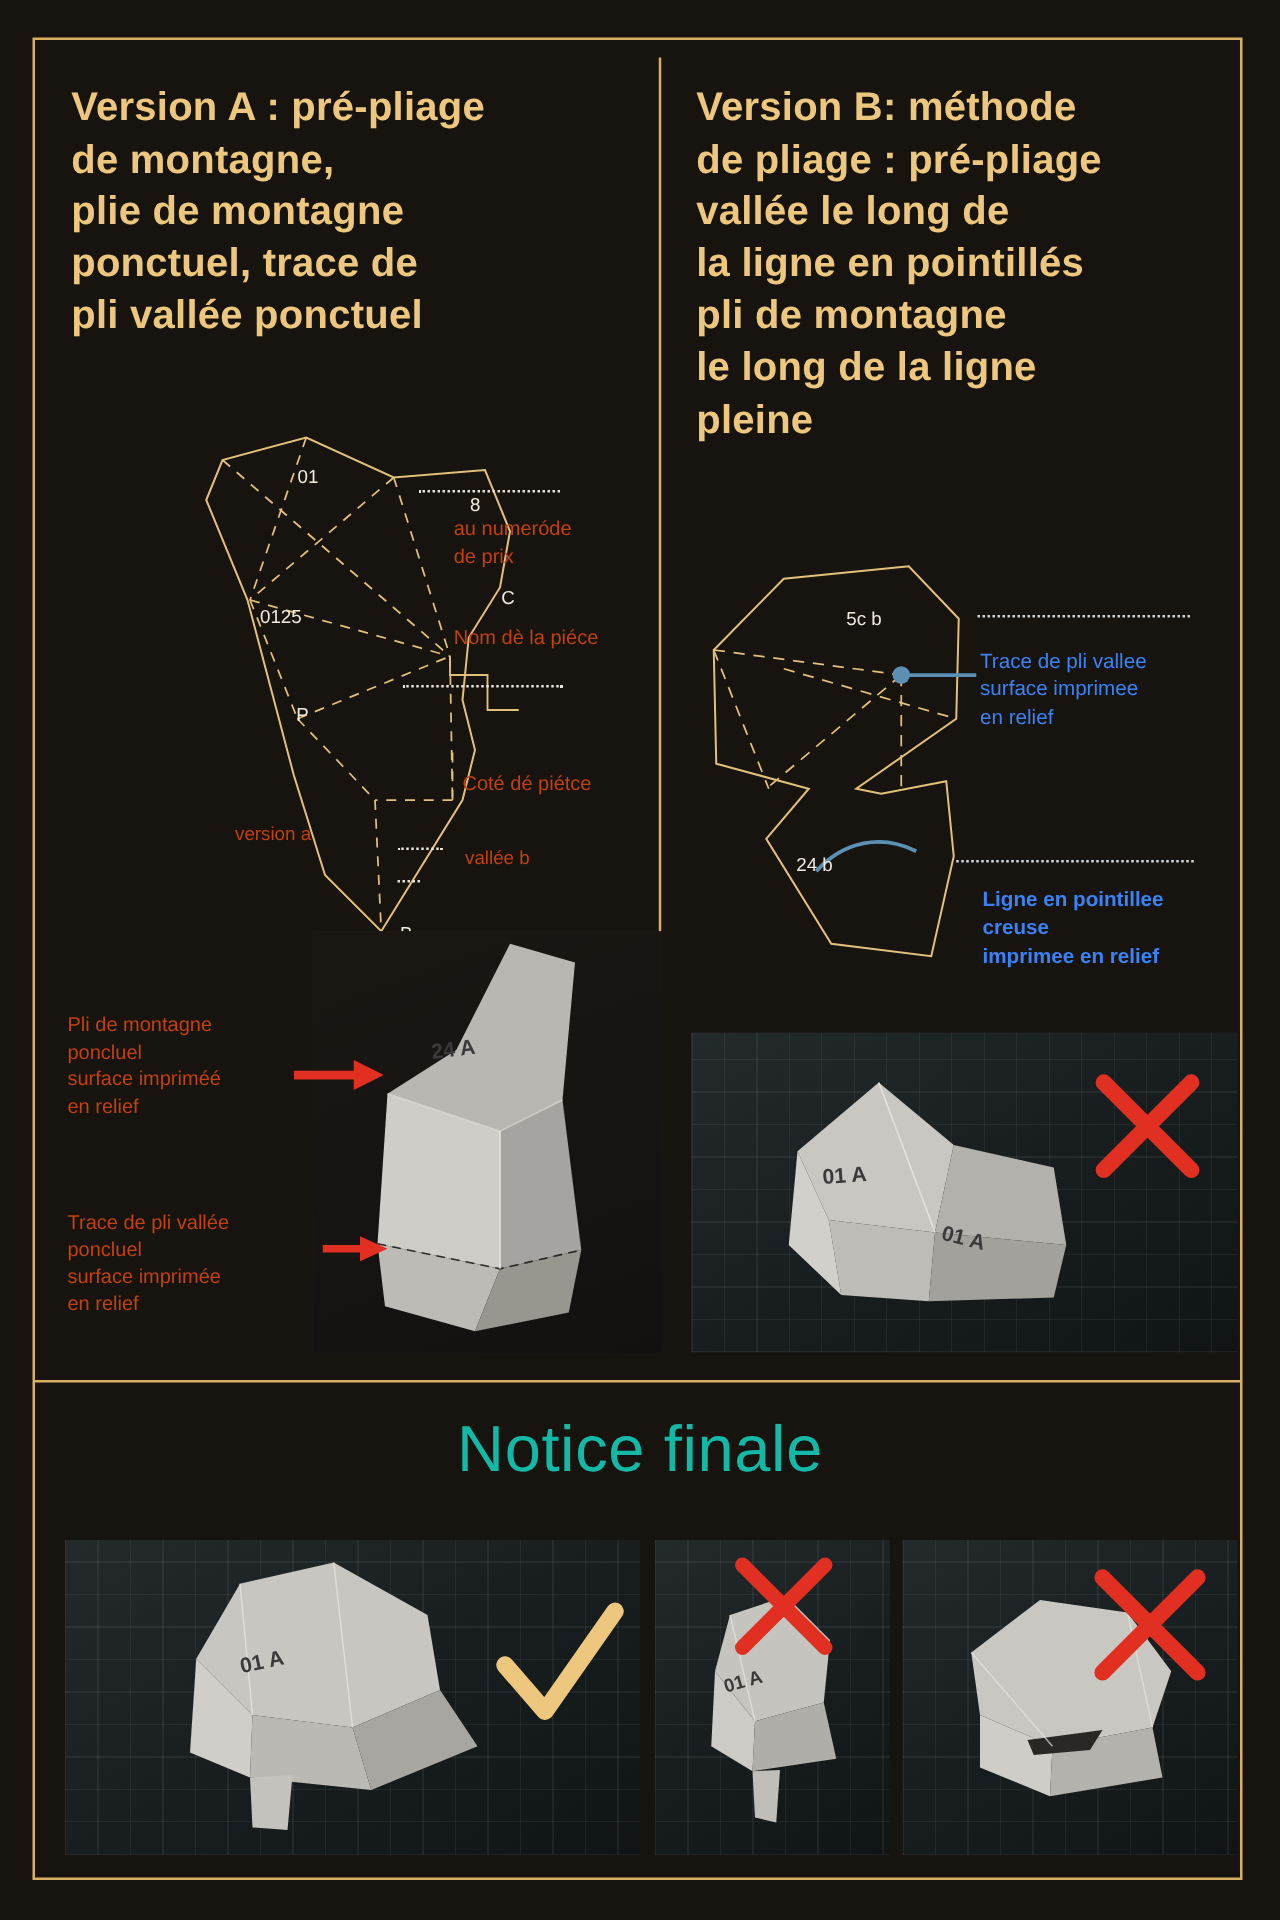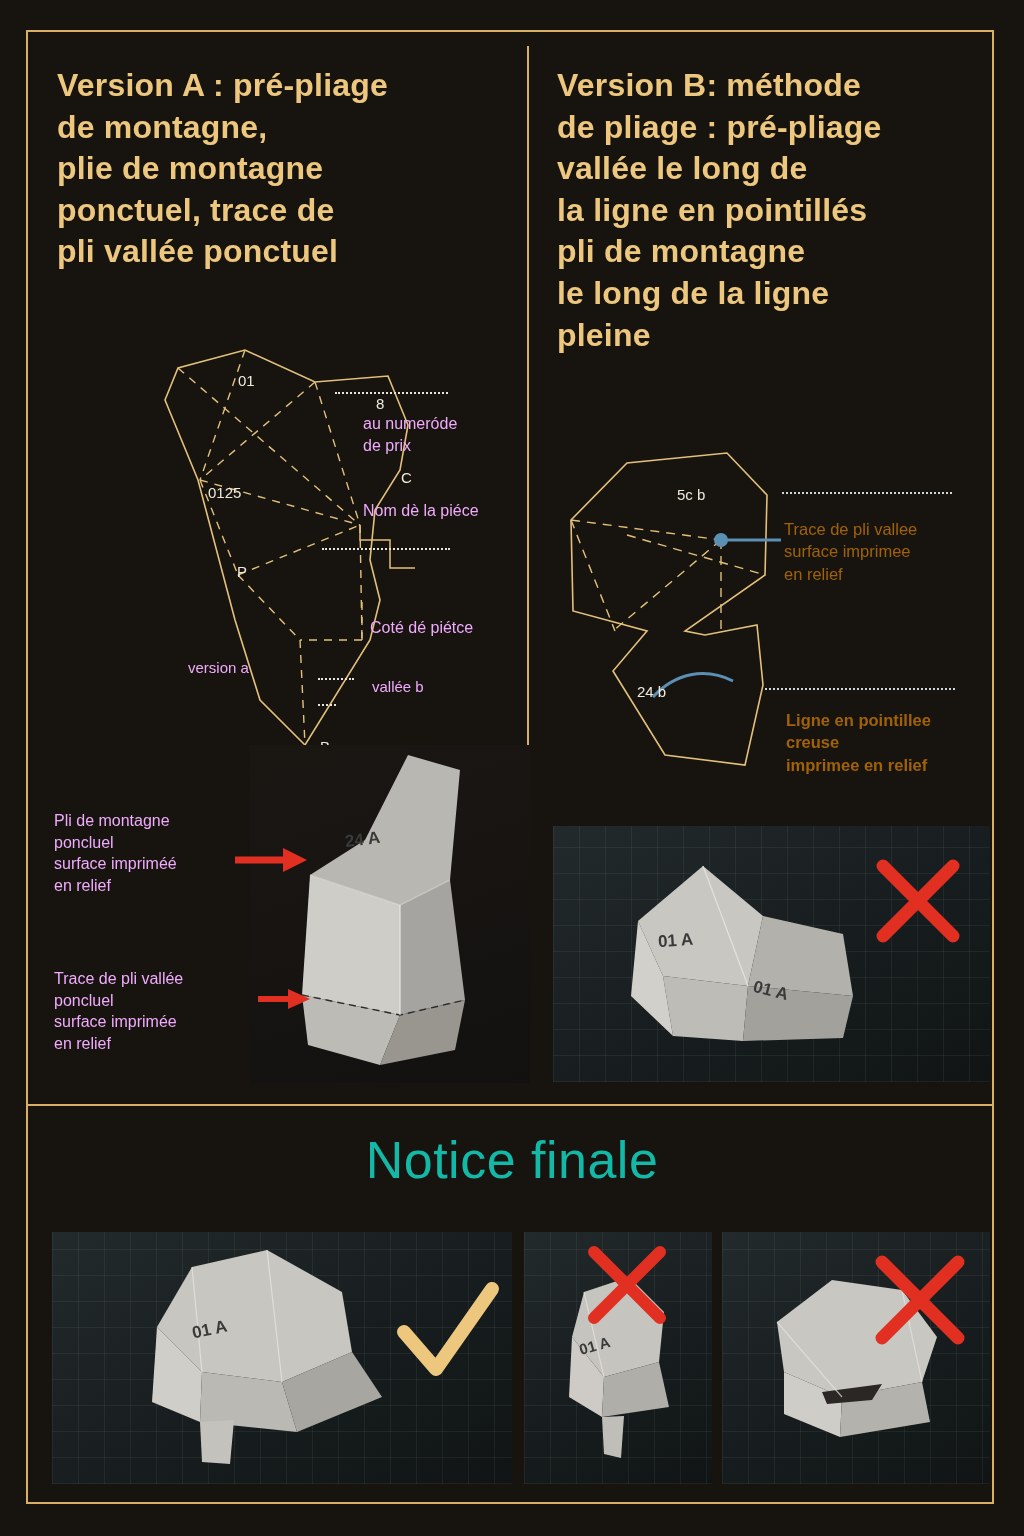--- a/index.html
+++ b/index.html
@@ -19,23 +19,23 @@
     position:absolute;left:28px;top:1104px;width:964px;height:2px;background:#d9b063;
   }
   .heading{
     position:absolute;color:#edc77e;font-weight:bold;font-size:32px;line-height:1.30;
     letter-spacing:.2px;white-space:pre-line;
   }
   #headA{left:57px;top:65px;width:455px;}
   #headB{left:557px;top:65px;width:425px;}
 
   .label{
-    position:absolute;color:#f0abfc;font-size:16px;line-height:1.35;white-space:pre-line;
-  }
-  .label.blue{color:#a16207;font-size:16.5px;}
+    position:absolute;color:#c2410c;font-size:16px;line-height:1.35;white-space:pre-line;
+  }
+  .label.blue{color:#3b82f6;font-size:16.5px;}
   .label.small{font-size:15px;}
 
   .dotline{
     position:absolute;height:0;border-top:2px dotted #e8e4da;
   }
   .dotline.blue{border-top-color:#cfd6da;}
 
   
   .photo{
     position:absolute;overflow:hidden;background:#1b1b1b;

